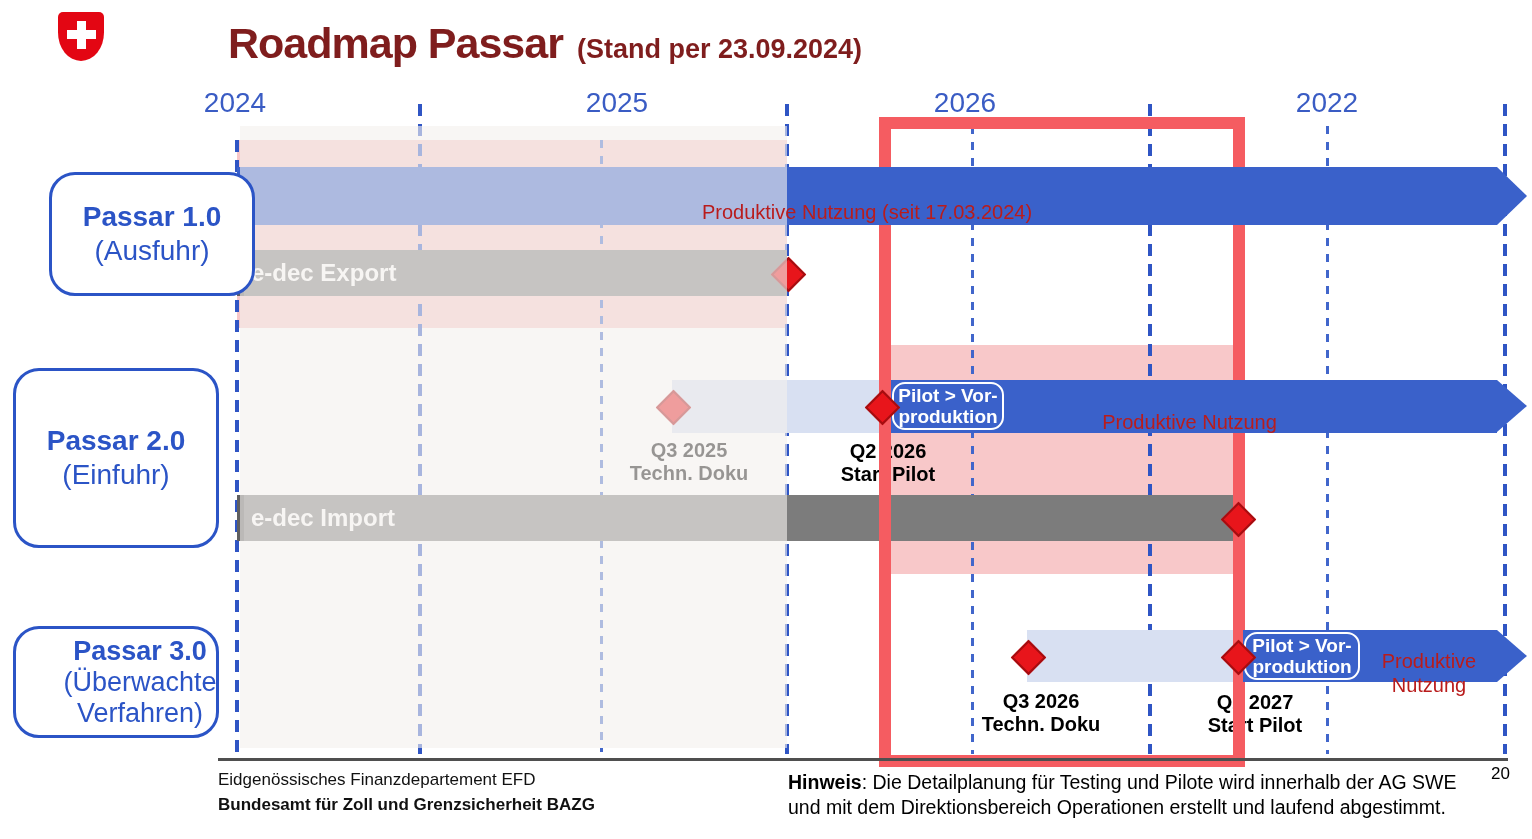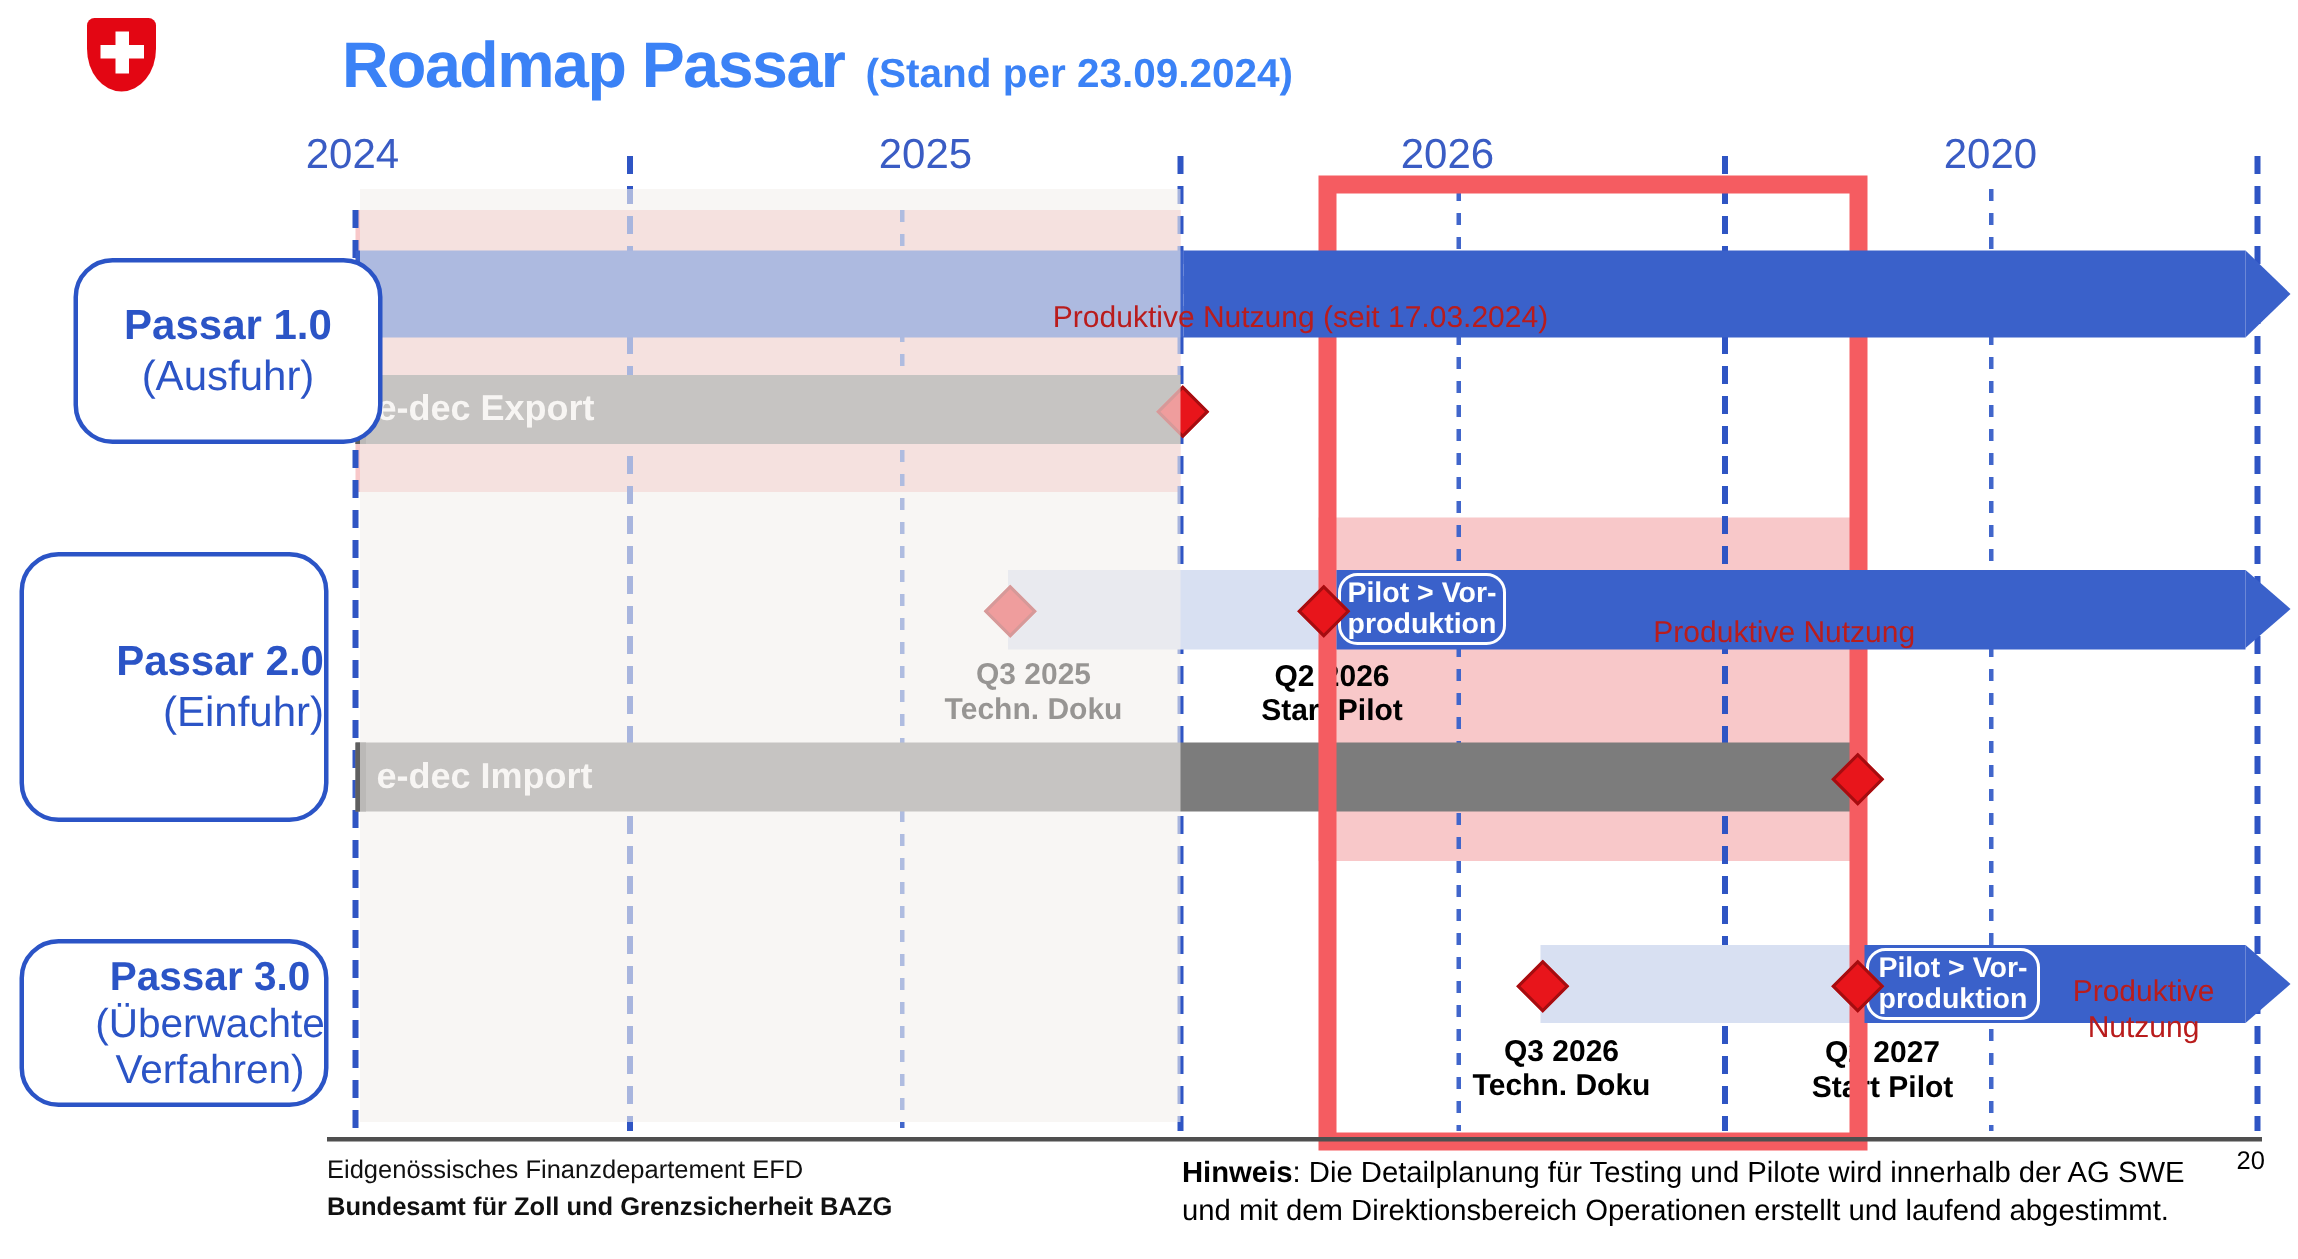--- a/index.html
+++ b/index.html
@@ -6,21 +6,21 @@
   #stage{
     position:relative;width:1532px;height:839px;background:#ffffff;
     font-family:"Liberation Sans","DejaVu Sans",sans-serif;overflow:hidden;
   }
   .abs{position:absolute;}
   
   .shield{left:58px;top:12px;width:46px;height:49px;background:#e30613;
           border-radius:5px 5px 50% 50% / 5px 5px 58% 58%;z-index:9;}
   .cross-v{left:19px;top:9px;width:9px;height:28px;background:#ffffff;}
   .cross-h{left:9px;top:18px;width:29px;height:9px;background:#ffffff;}
-  .title-row{left:228px;top:18px;display:flex;align-items:baseline;gap:14px;z-index:9;color:#3b82f6;}
+  .title-row{left:228px;top:18px;display:flex;align-items:baseline;gap:14px;z-index:9;color:#7f1d1d;}
   .title-main{font-size:43px;font-weight:bold;letter-spacing:-1px;}
   .title-sub{font-size:27px;font-weight:bold;margin-top:16px;}
   .year{top:87px;width:160px;margin-left:-80px;text-align:center;font-size:28px;color:#3a5cc4;z-index:9;}
   
   .band{background:#f8c8c9;z-index:1;}
   .gl{z-index:2;}
   .gl.major{width:4px;background:repeating-linear-gradient(180deg,#2f55c4 0 12px,transparent 12px 20px);}
   .gl.minor{width:3px;background:repeating-linear-gradient(180deg,#4166cb 0 8px,transparent 8px 16px);}
   
   .bluebar{background:#3a61ca;}
@@ -67,21 +67,21 @@
     <div class="abs cross-h"></div>
   </div>
   <div class="abs title-row">
     <span class="title-main">Roadmap Passar</span>
     <span class="title-sub">(Stand per 23.09.2024)</span>
   </div>
 
   <div class="abs year" style="left:235px;">2024</div>
   <div class="abs year" style="left:617px;">2025</div>
   <div class="abs year" style="left:965px;">2026</div>
-  <div class="abs year" style="left:1327px;">2020</div>
+  <div class="abs year" style="left:1327px;">2022</div>
 
   <div class="abs band" style="left:237px;top:140px;width:550px;height:188px;"></div>
   <div class="abs band" style="left:879px;top:345px;width:364px;height:229px;"></div>
 
   <div class="abs gl major" style="left:235px;top:140px;height:612px;"></div>
   <div class="abs gl major" style="left:418px;top:104px;height:650px;"></div>
   <div class="abs gl minor" style="left:600px;top:140px;height:612px;"></div>
   <div class="abs gl major" style="left:785px;top:104px;height:650px;"></div>
   <div class="abs gl minor" style="left:971px;top:126px;height:628px;"></div>
   <div class="abs gl major" style="left:1148px;top:104px;height:650px;"></div>
@@ -151,21 +151,21 @@
   </div>
 
   <div class="abs fade"></div>
 
   <div class="abs redrect"></div>
 
   <div class="abs lanebox" style="top:172px;height:124px;margin-left:36px;">
     <div class="lt">Passar 1.0</div>
     <div>(Ausfuhr)</div>
   </div>
-  <div class="abs lanebox" style="top:368px;height:180px;align-items:flex-end;">
+  <div class="abs lanebox" style="top:368px;height:180px;">
     <div class="lt">Passar 2.0</div>
     <div>(Einfuhr)</div>
   </div>
   <div class="abs lanebox" style="top:626px;height:112px;font-size:27px;line-height:31px;padding-left:48px;">
     <div class="lt">Passar 3.0</div>
     <div>(Überwachte</div>
     <div>Verfahren)</div>
   </div>
 
   <div class="abs footline"></div>

